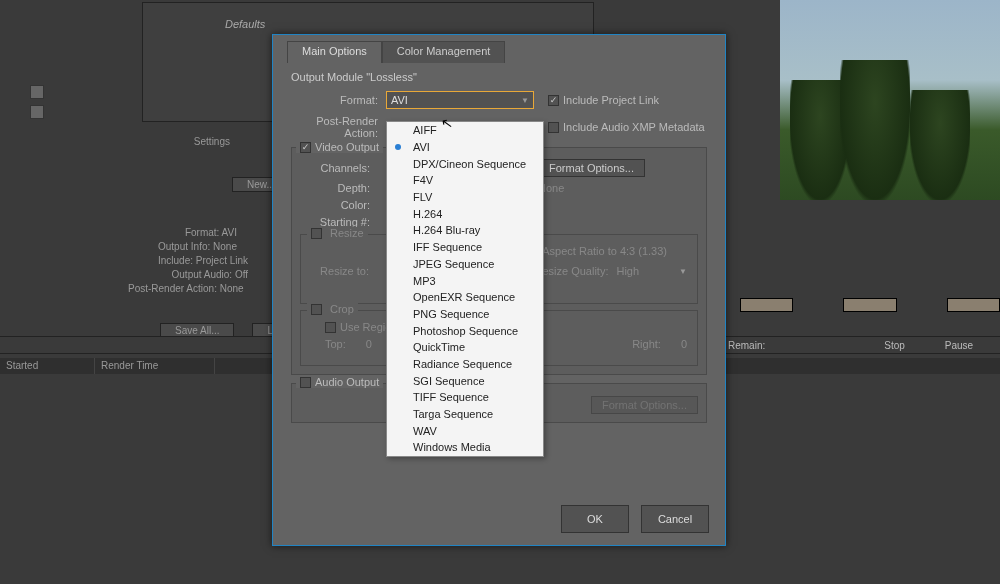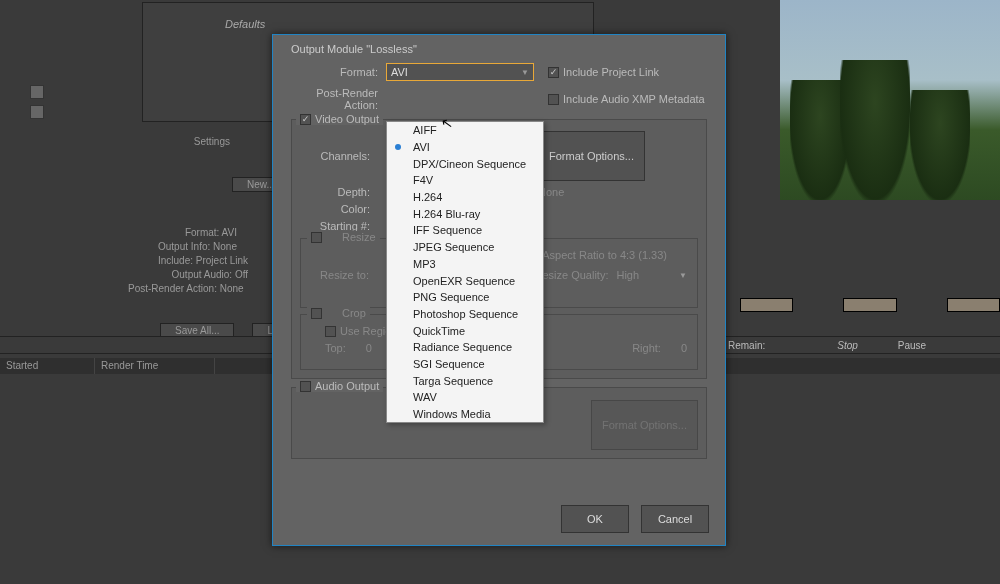--- a/index.html
+++ b/index.html
@@ -44,24 +44,24 @@
 .selnorm { border-color: #3a3a3a; }
 .dd-arrow { font-size: 8px; color: #999; }
 
 .chk { display: flex; align-items: center; gap: 4px; font-size: 11px; color: #bbb; }
 .chk-box { width: 11px; height: 11px; background: #525252; border: 1px solid #333; display:flex; align-items:center; justify-content:center; font-size:9px; color:#ccc; }
 
 .section { border: 1px solid #4a4a4a; margin: 8px 0; padding: 8px; background: #5d5d5d; }
 .sec-check { position: relative; top: -16px; left: -4px; background: #636363; display: inline-flex; padding: 0 4px; }
 .sec-body { margin-top: -10px; }
 .subrow { display: flex; align-items: center; margin-bottom: 5px; }
-.fmtbtn { background: #525252; border: 1px solid #333; color: #ccc; font-size: 11px; padding: 18px 10px; cursor: pointer; }
+.fmtbtn { background: #525252; border: 1px solid #333; color: #ccc; font-size: 11px; padding: 2px 10px; cursor: pointer; }
 
 .fieldset { border: 1px solid #4a4a4a; padding: 10px; margin-top: 6px; position: relative; min-height: 70px; }
-.fs-label { position: absolute; top: -8px; left: 6px; background: #5d5d5d; padding: 0 4px; display: flex; align-items: center; gap: 20px; }
+.fs-label { position: absolute; top: -8px; left: 6px; background: #5d5d5d; padding: 0 4px; display: flex; align-items: center; gap: 8px; }
 .muted { color: #888; font-size: 11px; }
 
 .dlg-buttons { position: absolute; bottom: 12px; right: 16px; display: flex; gap: 12px; }
 .dlg-btn { width: 68px; height: 28px; background: #525252; border: 1px solid #333; color: #ddd; font-size: 11px; cursor: pointer; }
 
 
 .dropdown { position: absolute; top: 121px; left: 386px; width: 158px; background: #f4f4f4; border: 1px solid #888; box-shadow: 2px 2px 5px rgba(0,0,0,0.3); z-index: 100; }
 .dd-item { padding: 1px 10px 1px 26px; font-size: 11px; color: #222; cursor: pointer; height: 16.7px; display:flex; align-items:center; position:relative; }
 .dd-item.sel::before { content: ""; position: absolute; left: 8px; top: 5px; width: 6px; height: 6px; background: #2a7fd4; border-radius: 50%; }
 
@@ -109,30 +109,34 @@
 </div>
 
 <div class="thumbs">
   <div class="thumb"></div>
   <div class="thumb"></div>
   <div class="thumb"></div>
 </div>
 
 <div class="queue-bar">
   <span style="margin-left:720px;">Remain:</span>
-  <span style="margin-left:32px;font-style:italic;">Stop</span>
+  <span style="margin-left:79px;">Stop</span>
   <span>Pause</span>
 </div>
 <div class="status-row">
   <div class="status-cell" style="width:95px;">Started</div>
   <div class="status-cell" style="width:120px;">Render Time</div>
 </div>
 
 <div class="dialog">
 
+  <div class="tabs">
+    <div class="tab active">Main Options</div>
+    <div class="tab">Color Management</div>
+  </div>
 
   <div class="content">
     <div class="module-label">Output Module "Lossless"</div>
 
     <div class="row">
       <div class="lbl">Format:</div>
       <div class="select">
         <span>AVI</span>
         <span class="dd-arrow">▼</span>
       </div>
@@ -228,29 +232,31 @@
     <button class="dlg-btn">OK</button>
     <button class="dlg-btn">Cancel</button>
   </div>
 </div>
 
 <div class="dropdown" id="dd">
     <div class="dd-item">AIFF</div>
     <div class="dd-item sel">AVI</div>
     <div class="dd-item">DPX/Cineon Sequence</div>
     <div class="dd-item">F4V</div>
+    <div class="dd-item">FLV</div>
     <div class="dd-item">H.264</div>
     <div class="dd-item">H.264 Blu-ray</div>
     <div class="dd-item">IFF Sequence</div>
     <div class="dd-item">JPEG Sequence</div>
     <div class="dd-item">MP3</div>
     <div class="dd-item">OpenEXR Sequence</div>
     <div class="dd-item">PNG Sequence</div>
     <div class="dd-item">Photoshop Sequence</div>
     <div class="dd-item">QuickTime</div>
     <div class="dd-item">Radiance Sequence</div>
     <div class="dd-item">SGI Sequence</div>
+    <div class="dd-item">TIFF Sequence</div>
     <div class="dd-item">Targa Sequence</div>
     <div class="dd-item">WAV</div>
     <div class="dd-item">Windows Media</div>
   </div>
 
 <div class="cursor">↖</div>
 
 </body></html>

